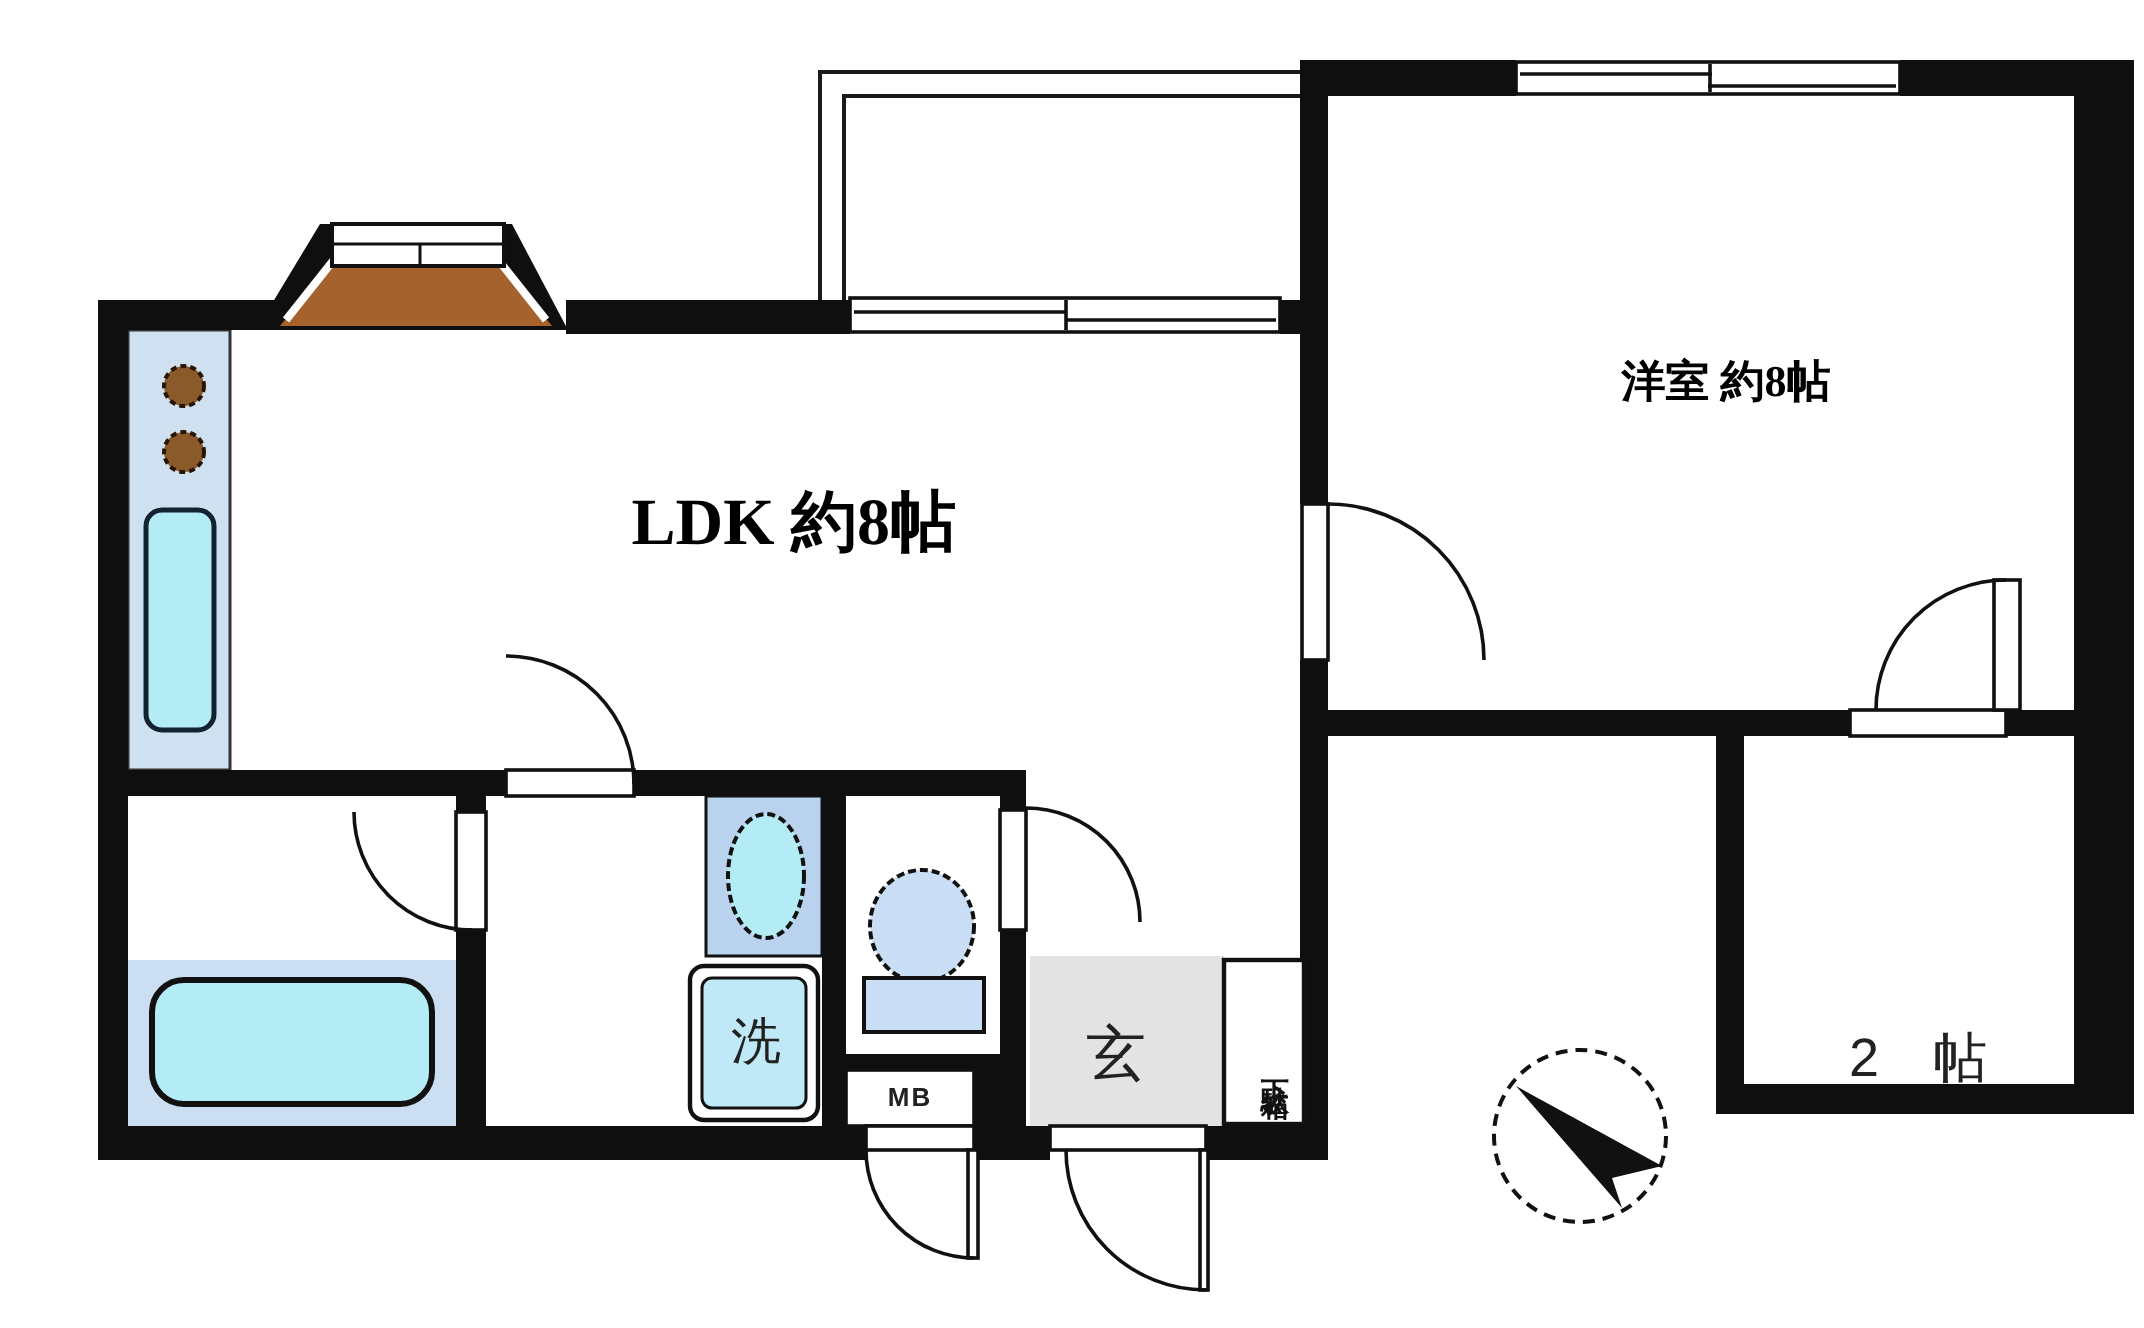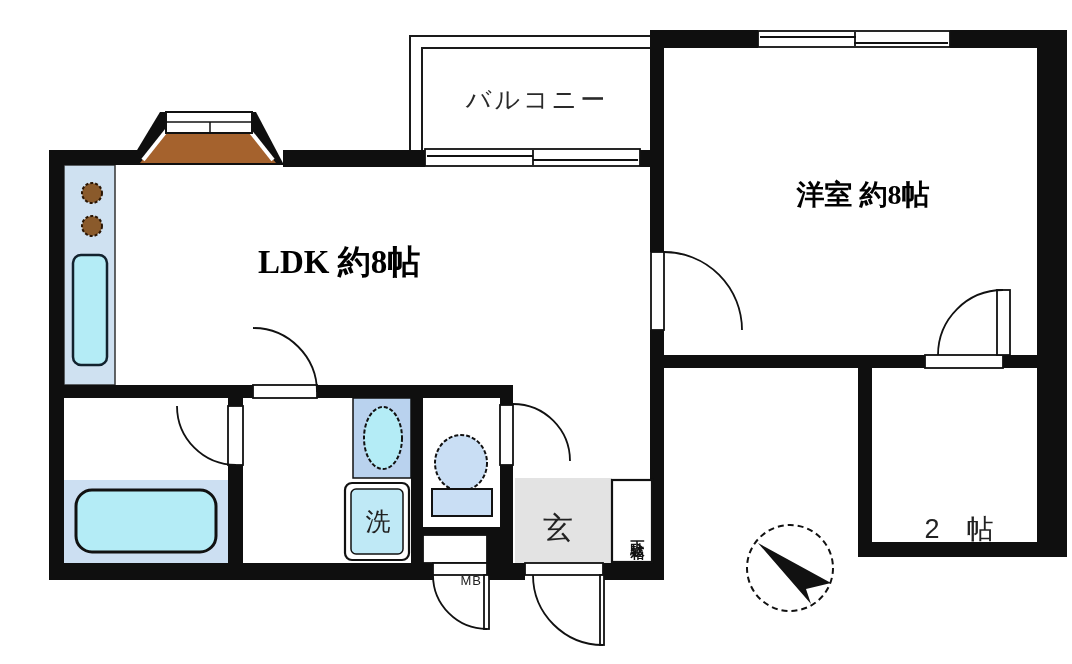--- a/index.html
+++ b/index.html
@@ -6,29 +6,29 @@
   .plan{position:relative;width:1072px;height:664px;background:#fff;overflow:hidden;
         font-family:"Liberation Sans",sans-serif;}
   .plan svg{position:absolute;left:0;top:0;}
   .wall{fill:var(--wall,#0f0f0f);}
   .thinline{stroke:#1a1a1a;stroke-width:2;fill:none;}
   .leaf{fill:#fff;stroke:#111;stroke-width:1.8;}
   .arc{fill:none;stroke:#111;stroke-width:1.8;}
   .lbl{position:absolute;color:#1a1a1a;white-space:pre;line-height:1.2;}
   .lbl-room{font-family:"Liberation Serif",serif;font-weight:bold;color:#000;}
   .lbl-balcony{font-size:25px;letter-spacing:3px;color:#2a2a2a;}
-  .lbl-western{font-size:28px;left:748px;top:178px;width:230px;text-align:center;}
-  .lbl-ldk{font-size:33px;left:258px;top:243px;width:220px;text-align:left;}
+  .lbl-western{font-size:22px;left:748px;top:178px;width:230px;text-align:center;}
+  .lbl-ldk{font-size:33px;left:258px;top:243px;width:220px;text-align:right;}
   .lbl-storage{font-size:27px;left:878px;top:404px;width:162px;text-align:center;line-height:50px;color:#222;}
   .lbl-entrance{font-size:30px;left:532px;top:510px;width:52px;text-align:center;color:#222;}
   .lbl-shoebox{font-size:14px;left:616px;top:496px;width:30px;height:74px;
                writing-mode:vertical-rl;text-orientation:upright;letter-spacing:3px;
                text-align:center;color:#111;font-weight:600;}
   .lbl-washer{font-size:25px;left:352px;top:506px;width:52px;text-align:center;color:#222;}
-  .lbl-mb{font-size:13px;left:428px;top:541px;width:54px;text-align:right;letter-spacing:1px;color:#222;font-weight:400;margin-top:32px;}
+  .lbl-mb{font-size:13px;left:428px;top:541px;width:54px;text-align:center;letter-spacing:1px;color:#222;font-weight:700;}
 </style>
 </head>
 <body>
 
 <div class="plan">
   <svg width="1072" height="664" viewBox="0 0 1072 664">
 
     <g>
       <rect x="64" y="165" width="51" height="220" style="fill:var(--counter-blue)" stroke="#333" stroke-width="1.5"></rect>
       <circle cx="92" cy="193" r="10" style="fill:var(--burner-brown)" stroke="#2a1503" stroke-width="2" stroke-dasharray="3,2"></circle>
@@ -142,21 +142,20 @@
       <rect x="600" y="575" width="4" height="70" class="leaf"></rect>
       <path d="M 533 575 A 70 70 0 0 0 603 645" class="arc"></path>
     </g>
 
     <g>
       <circle cx="790" cy="568" r="43" fill="#fff" stroke="#111" stroke-width="2" stroke-dasharray="6,4"></circle>
       <polygon points="758,543 831,583 806,589 811,604" fill="#111"></polygon>
     </g>
   </svg>
 
-  <div class="lbl lbl-balcony" style="left:432px;top:84px;width:210px;text-align:center;">バルコニー</div>
 
   <div class="lbl lbl-room lbl-western">洋室 約8帖</div>
 
   <div class="lbl lbl-room lbl-ldk">LDK 約8帖</div>
 
   <div class="lbl lbl-storage">
     <div>2　帖</div>
   </div>
 
   <div class="lbl lbl-entrance">玄</div>

